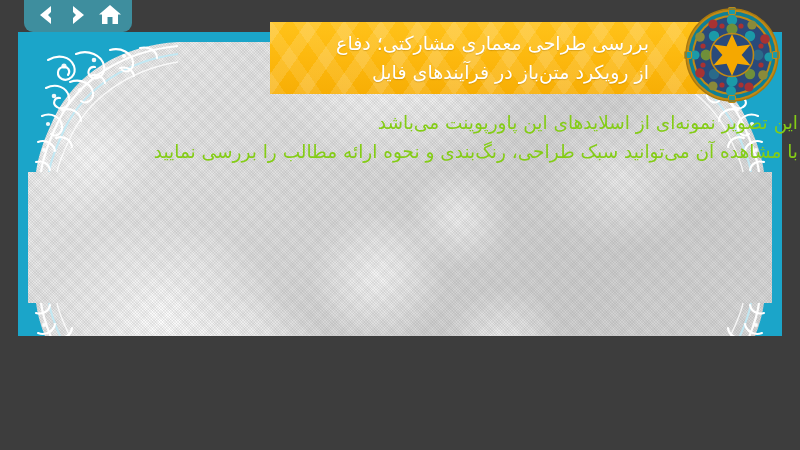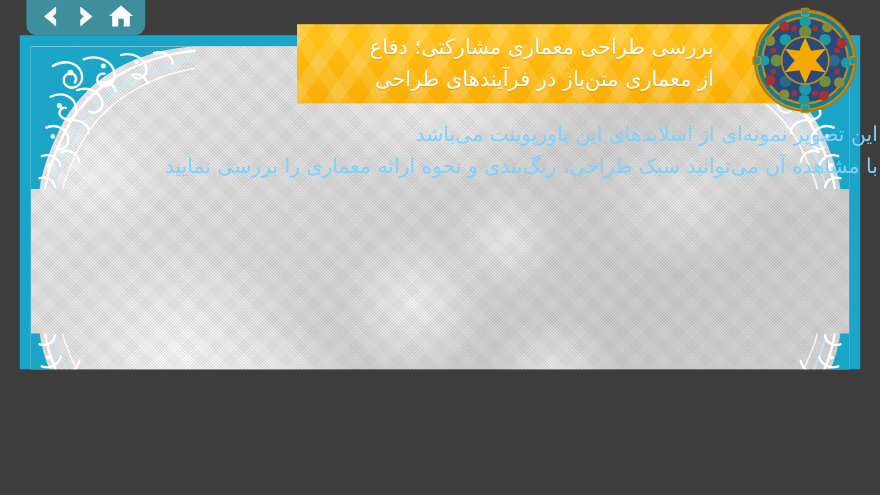--- a/index.html
+++ b/index.html
@@ -143,21 +143,21 @@
   #body-text {
     position: absolute;
     right: 34px;
     top: 108px;
     left: 120px;
     direction: rtl;
     text-align: right;
     z-index: 30;
   }
   .body-line {
-    color: #7dd3fc;
+    color: #84cc16;
     font-size: 18.5px;
     line-height: 1.58;
     white-space: nowrap;
     font-family: "DejaVu Sans", sans-serif;
   }
 </style>
 </head>
 <body>
 
 <div id="stage">
@@ -315,21 +315,21 @@
             <circle cx="20" cy="82" r="2.1"></circle>
             <circle cx="16" cy="108" r="1.9"></circle>
           </g>
         </svg>
       </div>
     </div>
   </div>
 
   <div id="banner">
     <div class="banner-line">بررسی طراحی معماری مشارکتی؛ دفاع</div>
-    <div class="banner-line">از معماری متن‌باز در فرآیندهای طراحی</div>
+    <div class="banner-line">از رویکرد متن‌باز در فرآیندهای فایل</div>
   </div>
 
   <div id="medallion">
     <svg width="98" height="98" viewBox="0 0 98 98" aria-hidden="true">
       <defs>
         <clipPath id="medclip">
             <circle cx="49" cy="49" r="45"></circle>
           </clipPath>
       </defs>
       <circle cx="49" cy="49" r="46" fill="#c08a16"></circle>
@@ -379,16 +379,16 @@
         <rect x="45.5" y="89.5" width="7" height="7" rx="1.2"></rect>
         <rect x="1.5" y="45.5" width="7" height="7" rx="1.2"></rect>
         <rect x="89.5" y="45.5" width="7" height="7" rx="1.2"></rect>
       </g>
       <circle cx="49" cy="49" r="46" fill="none" stroke="#a8780f" stroke-width="1.4"></circle>
     </svg>
   </div>
 
   <div id="body-text">
     <div class="body-line">این تصویر نمونه‌ای از اسلایدهای این پاورپوینت می‌باشد</div>
-    <div class="body-line">با مشاهده آن می‌توانید سبک طراحی، رنگ‌بندی و نحوه ارائه معماری را بررسی نمایید</div>
+    <div class="body-line">با مشاهده آن می‌توانید سبک طراحی، رنگ‌بندی و نحوه ارائه مطالب را بررسی نمایید</div>
   </div>
 
 </div>
 
 </body></html>

